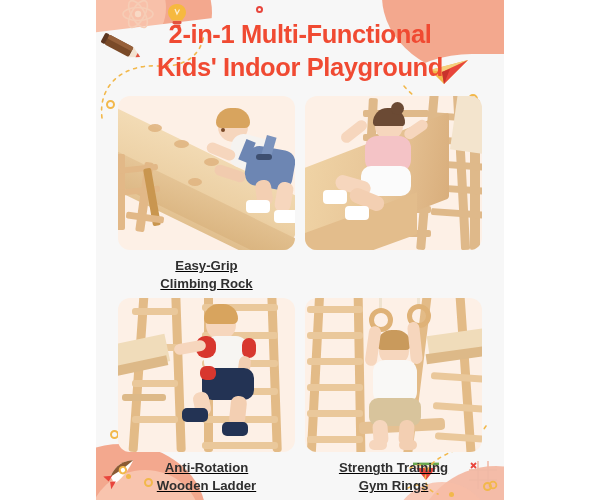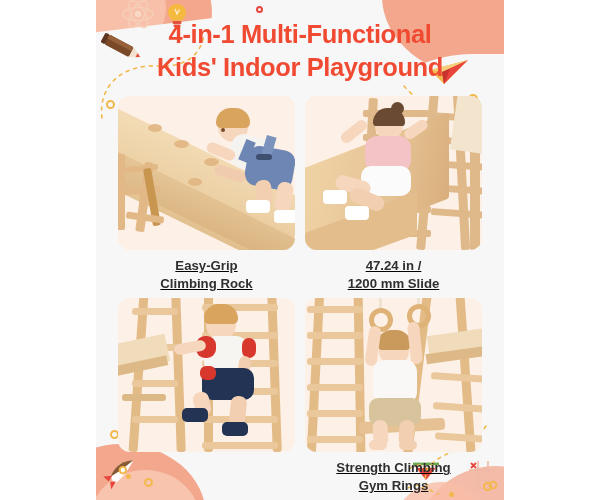--- a/index.html
+++ b/index.html
@@ -192,21 +192,21 @@
     <div class="ring" style="left:10px;top:100px;width:9px;height:9px;"></div>
     <div class="ring" style="right:26px;top:94px;width:10px;height:10px;"></div>
     <div class="ring" style="left:14px;top:430px;width:9px;height:9px;"></div>
     <div class="ring" style="left:48px;top:478px;width:9px;height:9px;"></div>
     <div class="ring" style="right:12px;top:482px;width:9px;height:9px;"></div>
     <div class="dot-sm" style="left:30px;top:474px;width:5px;height:5px;"></div>
     <div class="dot-sm" style="right:50px;top:492px;width:5px;height:5px;"></div>
     <div class="ring" style="left:160px;top:6px;width:7px;height:7px;border-color:#e8453c;"></div>
 
     <div id="header">
-      <h1 id="title">4-in-1 Multi-Functional
+      <h1 id="title">2-in-1 Multi-Functional
 Kids' Indoor Playground</h1>
     </div>
 
     <div id="grid">
 
       <div class="cell">
         <div class="tile">
           <div class="scene">
             <div class="s1-ramp"></div>
             <div class="s1-ramp2"></div>
@@ -288,22 +288,20 @@
 
               <div style="position:absolute;left:56px;top:70px;width:50px;height:30px;border-radius:10px;background:#fbfbfb;"></div>
 
               <div style="position:absolute;left:30px;top:82px;width:36px;height:15px;border-radius:8px;background:#f6d6bd;transform:rotate(16deg);"></div>
               <div style="position:absolute;left:44px;top:96px;width:36px;height:15px;border-radius:8px;background:#f3cfb2;transform:rotate(22deg);"></div>
               <div class="shoe" style="left:18px;top:94px;width:24px;height:14px;"></div>
               <div class="shoe" style="left:40px;top:110px;width:24px;height:14px;"></div>
             </div>
           </div>
         </div>
-        <div class="caption">47.24 in /
-1200 mm Slide</div>
       </div>
 
       <div class="cell">
         <div class="tile">
           <div class="scene">
 
             <div class="s3-stile" style="left:16px;top:-4px;height:158px;transform:rotate(4deg);"></div>
             <div class="s3-stile" style="left:56px;top:-4px;height:158px;transform:rotate(-2deg);"></div>
             <div class="s3-rung" style="left:14px;top:10px;width:46px;"></div>
             <div class="s3-rung" style="left:14px;top:46px;width:46px;"></div>
@@ -337,20 +335,22 @@
               <div style="position:absolute;left:84px;top:70px;width:52px;height:32px;border-radius:10px;background:#233354;"></div>
               <div style="position:absolute;left:82px;top:68px;width:16px;height:14px;border-radius:6px;background:#d8372e;"></div>
 
               <div style="position:absolute;left:76px;top:94px;width:16px;height:24px;border-radius:7px;background:#f6d6bd;transform:rotate(-12deg);"></div>
               <div style="position:absolute;left:112px;top:98px;width:16px;height:30px;border-radius:7px;background:#f3cfb2;transform:rotate(6deg);"></div>
               <div style="position:absolute;left:64px;top:110px;width:26px;height:14px;border-radius:5px;background:#233354;"></div>
               <div style="position:absolute;left:104px;top:124px;width:26px;height:14px;border-radius:5px;background:#233354;"></div>
             </div>
           </div>
         </div>
+        <div class="caption">Anti-Rotation
+Wooden Ladder</div>
       </div>
 
       <div class="cell">
         <div class="tile">
           <div class="scene">
 
             <div class="s3-stile" style="left:6px;top:-6px;height:162px;transform:rotate(3deg);"></div>
             <div class="s3-stile" style="left:50px;top:-6px;height:162px;transform:rotate(-1deg);"></div>
             <div class="s3-rung" style="left:2px;top:8px;width:56px;"></div>
             <div class="s3-rung" style="left:2px;top:34px;width:56px;"></div>
@@ -387,19 +387,19 @@
 
               <div style="position:absolute;left:64px;top:100px;width:52px;height:28px;border-radius:9px;background:#d8c49c;"></div>
 
               <div style="position:absolute;left:68px;top:122px;width:15px;height:26px;border-radius:7px;background:#f6d6bd;transform:rotate(-4deg);"></div>
               <div style="position:absolute;left:94px;top:122px;width:15px;height:26px;border-radius:7px;background:#f3cfb2;transform:rotate(4deg);"></div>
               <div style="position:absolute;left:64px;top:142px;width:18px;height:10px;border-radius:5px;background:#f6d6bd;"></div>
               <div style="position:absolute;left:94px;top:142px;width:18px;height:10px;border-radius:5px;background:#f3cfb2;"></div>
             </div>
           </div>
         </div>
-        <div class="caption">Strength Climbing
+        <div class="caption">Strength Training
 Gym Rings</div>
       </div>
 
     </div>
   </div>
 </div>
 
 </body></html>

